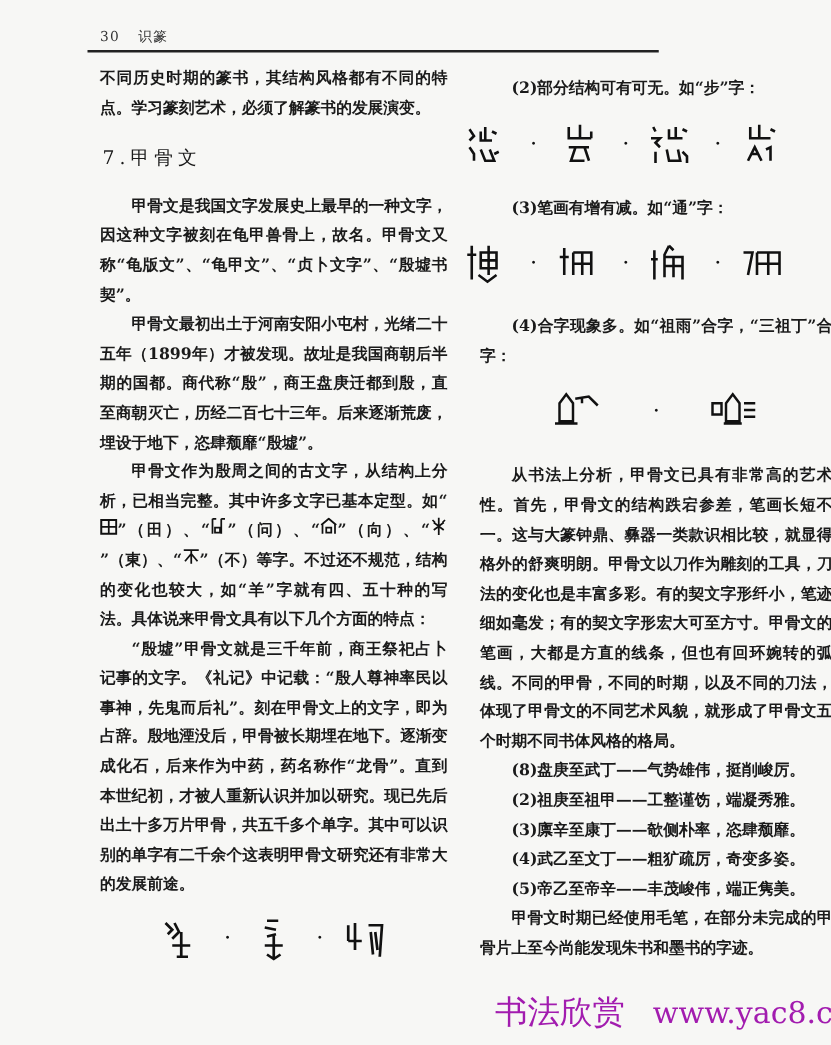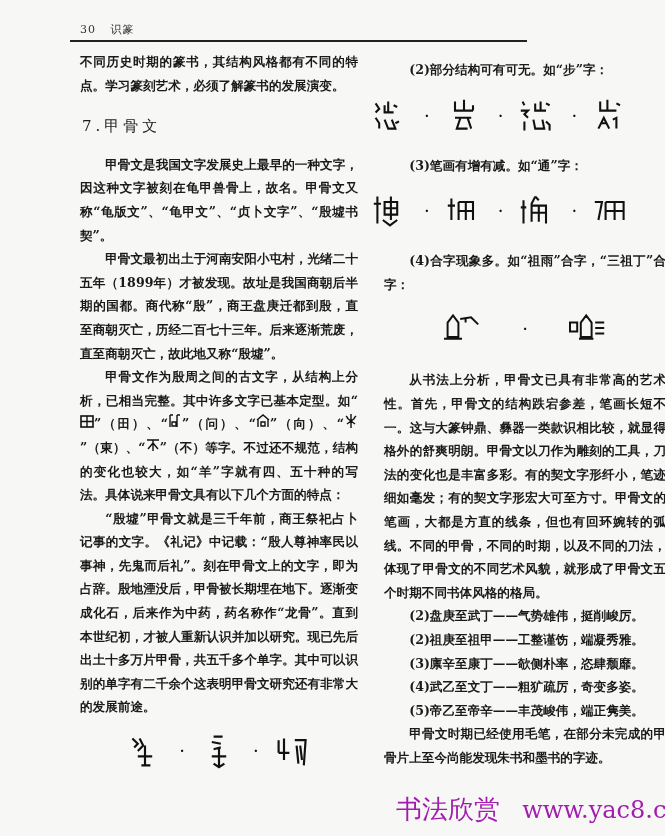--- a/index.html
+++ b/index.html
@@ -49,21 +49,21 @@
   <div class="header">
     <span class="pg">30</span>
     <span>识篆</span>
   </div>
   <div class="rule"></div>
 
   <div class="col col-left">
     <p>不同历史时期的篆书，其结构风格都有不同的特点。学习篆刻艺术，必须了解篆书的发展演变。</p>
     <p class="h1">7.甲骨文</p>
     <p class="ind">甲骨文是我国文字发展史上最早的一种文字，因这种文字被刻在龟甲兽骨上，故名。甲骨文又称“龟版文”、“龟甲文”、“贞卜文字”、“殷墟书契”。</p>
-    <p class="ind">甲骨文最初出土于河南安阳小屯村，光绪二十五年（1899年）才被发现。故址是我国商朝后半期的国都。商代称“殷”，商王盘庚迁都到殷，直至商朝灭亡，历经二百七十三年。后来逐渐荒废，直至商朝灭亡，故此地又称“殷墟”。</p>
+    <p class="ind">甲骨文最初出土于河南安阳小屯村，光绪二十五年（1899年）才被发现。故址是我国商朝后半期的国都。商代称“殷”，商王盘庚迁都到殷，直至商朝灭亡，历经二百七十三年。后来逐渐荒废，埋设于地下，恣肆颓靡“殷墟”。</p>
     <p class="ind">
       <span>甲骨文作为殷周之间的古文字，从结构上分析，已相当完整。其中许多文字已基本定型。如</span>“<svg class="inl" width="14" height="13" viewBox="0 0 14 13">
           <rect x="1" y="1" width="12" height="11" fill="none" stroke="#111" stroke-width="1.6"></rect>
           <path d="M7 1V12M1 6.5H13" stroke="#111" stroke-width="1.4"></path>
         </svg>”<span>（田）</span>、“<svg class="inl" width="14" height="14" viewBox="0 0 14 14">
           <path d="M2 1V13M2 1H5M9 1V13M9 1H12M4 8H8V12H4Z" stroke="#111" stroke-width="1.4" fill="none"></path>
         </svg>”<span>（问）</span>、“<svg class="inl" width="14" height="14" viewBox="0 0 14 14">
           <path d="M1 6L7 1L13 6M2 5V13M12 5V13M5 8H9V12H5Z" stroke="#111" stroke-width="1.4" fill="none"></path>
         </svg>”<span>（向）</span>、“<svg class="inl" width="14" height="14" viewBox="0 0 14 14">
           <path d="M7 0V14M3 4L7 7L11 4M3 10L7 7L11 10M2 2L4 4M12 2L10 4" stroke="#111" stroke-width="1.4" fill="none"></path>
@@ -128,21 +128,21 @@
     <div class="glyph-row" style="margin:14px 0 22px 0;">
       <svg class="glyph" style="width:44px" viewBox="0 0 44 40">
           <path d="M6 14L12 6L18 14V30H6ZM2 32H22M20 10L32 8L40 16M26 10V14" stroke="#111" stroke-width="2.2" fill="none"></path>
         </svg>
       <span class="dot" style="margin:0 38px;">·</span>
       <svg class="glyph" style="width:44px" viewBox="0 0 44 40">
           <path d="M2 14H10V24H2ZM14 14L20 6L26 14V30H14ZM12 32H28M30 14H40M30 20H40M30 26H40" stroke="#111" stroke-width="2.2" fill="none"></path>
         </svg>
     </div>
     <p class="ind" style="margin-top:6px">从书法上分析，甲骨文已具有非常高的艺术性。首先，甲骨文的结构跌宕参差，笔画长短不一。这与大篆钟鼎、彝器一类款识相比较，就显得格外的舒爽明朗。甲骨文以刀作为雕刻的工具，刀法的变化也是丰富多彩。有的契文字形纤小，笔迹细如毫发；有的契文字形宏大可至方寸。甲骨文的笔画，大都是方直的线条，但也有回环婉转的弧线。不同的甲骨，不同的时期，以及不同的刀法，体现了甲骨文的不同艺术风貌，就形成了甲骨文五个时期不同书体风格的格局。</p>
-    <p class="ind">(2)盘庚至武丁——气势雄伟，挺削峻厉。</p>
+    <p class="ind">(8)盘庚至武丁——气势雄伟，挺削峻厉。</p>
     <p class="ind">(2)祖庚至祖甲——工整谨饬，端凝秀雅。</p>
     <p class="ind">(3)廪辛至康丁——欹侧朴率，恣肆颓靡。</p>
     <p class="ind">(4)武乙至文丁——粗犷疏厉，奇变多姿。</p>
     <p class="ind">(5)帝乙至帝辛——丰茂峻伟，端正隽美。</p>
     <p class="ind">甲骨文时期已经使用毛笔，在部分未完成的甲骨片上至今尚能发现朱书和墨书的字迹。</p>
   </div>
 
   <div class="watermark">
     <span class="cn">书法欣赏</span>
     <span class="url">www.yac8.com</span>

